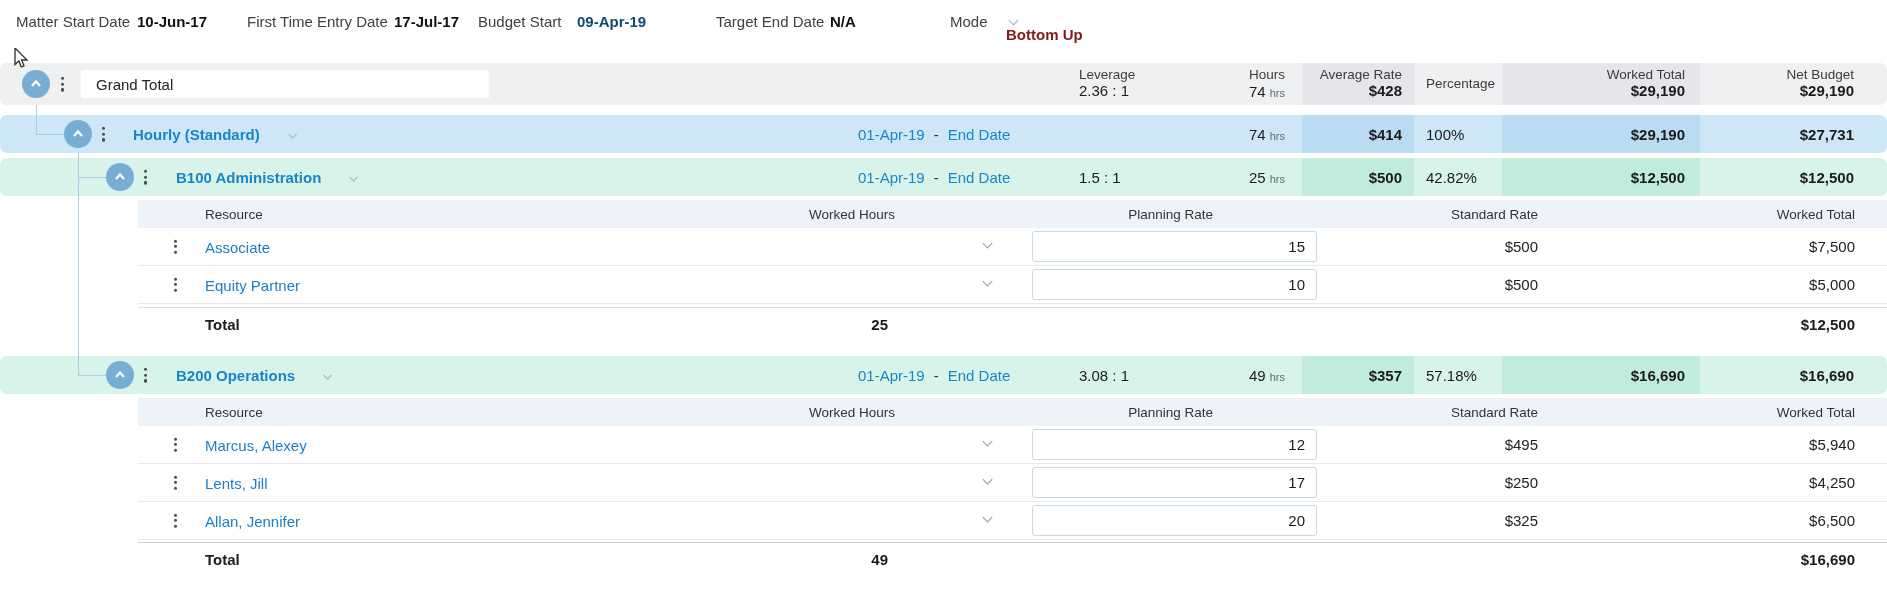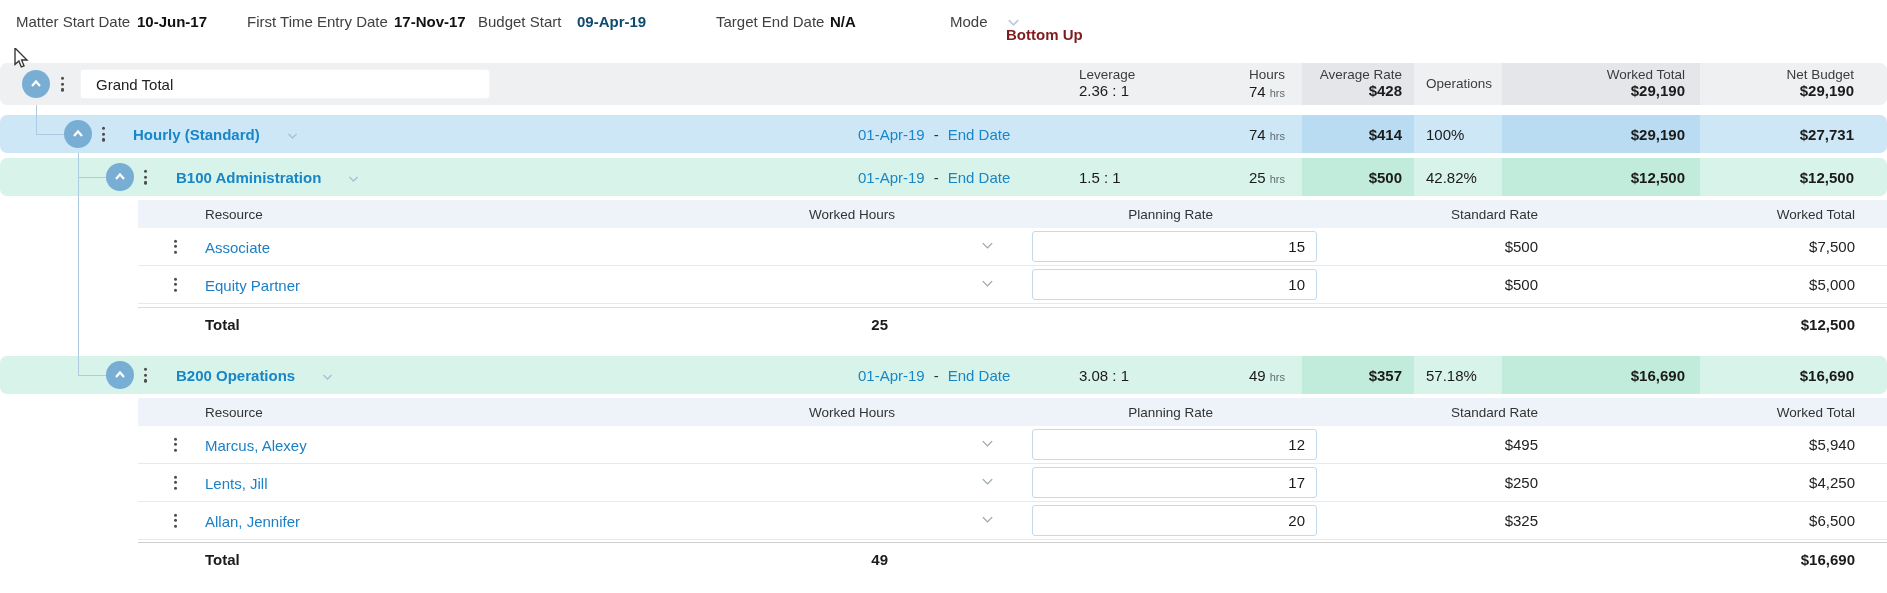--- a/index.html
+++ b/index.html
@@ -109,21 +109,21 @@
 
   <svg class="cursor" width="19" height="21" viewBox="0 0 12 14">
     <path d="M1 0 L1 11 L3.6 8.6 L5.2 12.6 L7 11.9 L5.4 8 L9 8 Z" fill="#fff" stroke="#333" stroke-width="0.9"></path>
   </svg>
 
   <div class="topbar">
     <span class="tb-label" style="left:16px">Matter Start Date</span>
     <span class="tb-value" style="left:137px">10-Jun-17</span>
 
     <span class="tb-label" style="left:247px">First Time Entry Date</span>
-    <span class="tb-value" style="left:394px">17-Nov-17</span>
+    <span class="tb-value" style="left:394px">17-Jul-17</span>
 
     <span class="tb-label" style="left:478px">Budget Start</span>
     <span class="tb-value blue" style="left:577px">09-Apr-19</span>
 
     <span class="tb-label" style="left:716px">Target End Date</span>
     <span class="tb-value" style="left:830px">N/A</span>
 
     <span class="tb-label" style="left:950px">Mode</span>
     <span class="mode-value" style="left:1006px">
       <span>Bottom Up</span>
@@ -156,21 +156,21 @@
       <span class="val gt-val-hours">
           <span>74</span>
           <span class="hrs-unit">hrs</span>
         </span>
     </div>
     <div class="cell avg gt-cell right" style="justify-content:space-between">
       <span class="lbl">Average Rate</span>
       <span class="val money">$428</span>
     </div>
     <div class="cell pct gt-cell center-lbl">
-      <span class="lbl">Operations</span>
+      <span class="lbl">Percentage</span>
     </div>
     <div class="cell wt gt-cell right" style="justify-content:space-between">
       <span class="lbl">Worked Total</span>
       <span class="val money">$29,190</span>
     </div>
     <div class="cell nb gt-cell right" style="justify-content:space-between">
       <span class="lbl">Net Budget</span>
       <span class="val money">$29,190</span>
     </div>
   </div>

